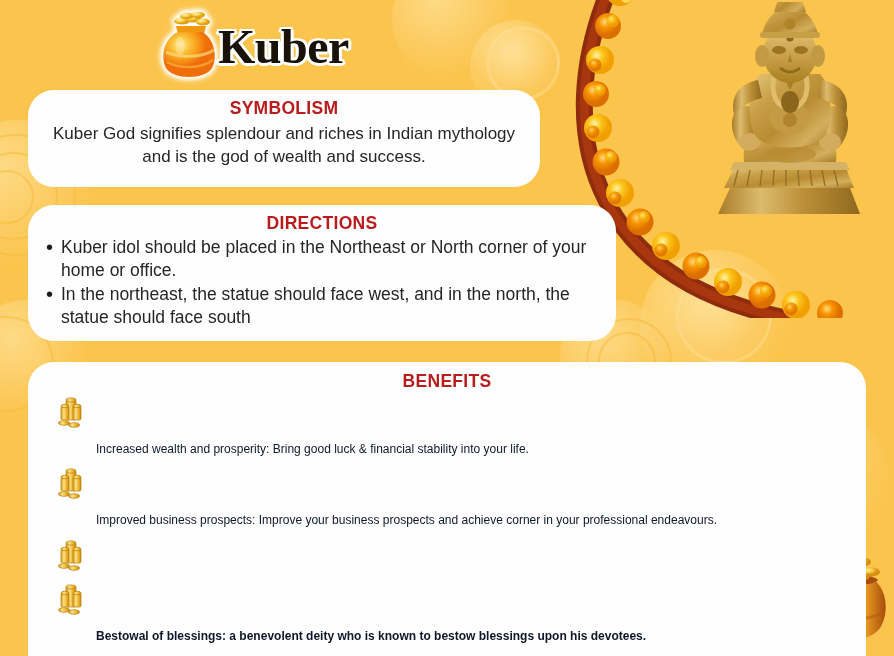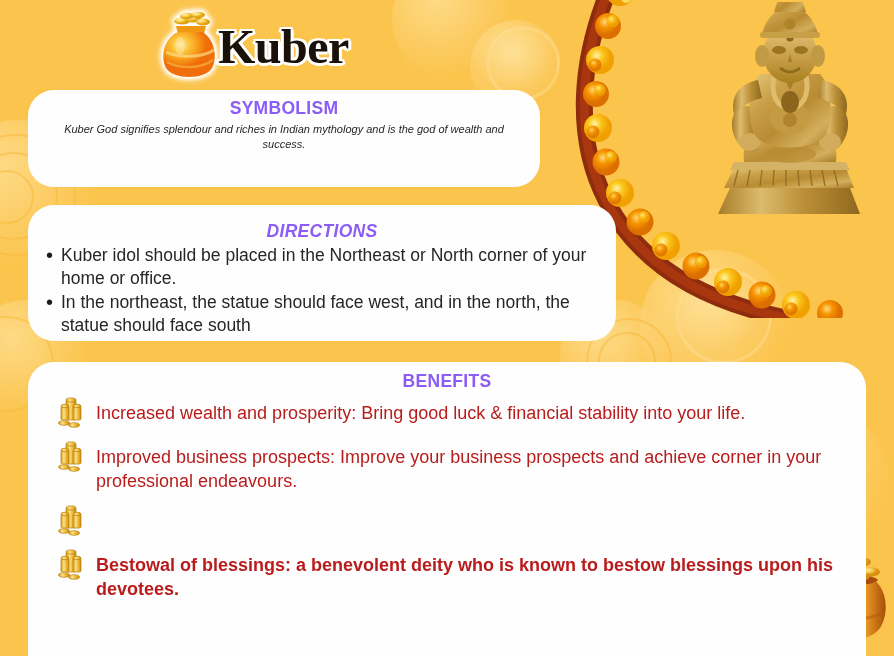--- a/index.html
+++ b/index.html
@@ -103,32 +103,31 @@
   #card-benefits {
     left: 28px; top: 362px;
     width: 838px; height: 322px;
     border-radius: 26px 26px 0 0;
   }
 
   .card-title {
     text-align: center;
     font-size: 17.5px;
     font-weight: 700;
-    color: #8b5cf6;
+    color: #b91c1c;
     letter-spacing: .3px;
   }
   #card-symbolism .card-title { padding-top: 8px; }
-  #card-directions .card-title { padding-top: 16px; font-style: italic; }
+  #card-directions .card-title { padding-top: 8px; }
   #card-benefits  .card-title { padding-top: 9px; }
 
   .body-text {
-    font-size: 11px;
+    font-size: 17px;
     color: #262626;
     line-height: 1.38;
-    font-style: italic;
   }
 
   
   .sym-body {
     text-align: center;
     padding: 3px 22px 0 22px;
   }
 
   
   .dir-list { padding: 2px 14px 0 18px; }
@@ -157,24 +156,25 @@
   }
   .ben-item:last-child { margin-bottom: 0; font-weight: bold; }
   .ben-icon {
     flex: 0 0 auto;
     width: 30px; height: 34px;
     margin-right: 10px;
     margin-top: -2px;
   }
   .ben-text {
     flex: 1 1 auto;
-    font-size: 18px;
-    color: #b91c1c;
+    font-size: 12px;
+    color: #0f172a;
     line-height: 1.36;
     padding-top: 3px;
+    margin-top: 40px;
   }
 </style>
 </head>
 <body>
 
 <div id="poster">
 
   <div class="bg-layer">
     <div class="coin-blob" style="left:-58px; top:120px; width:150px; height:150px;"></div>
     <div class="coin-blob" style="left:-34px; top:300px; width:120px; height:120px;"></div>

